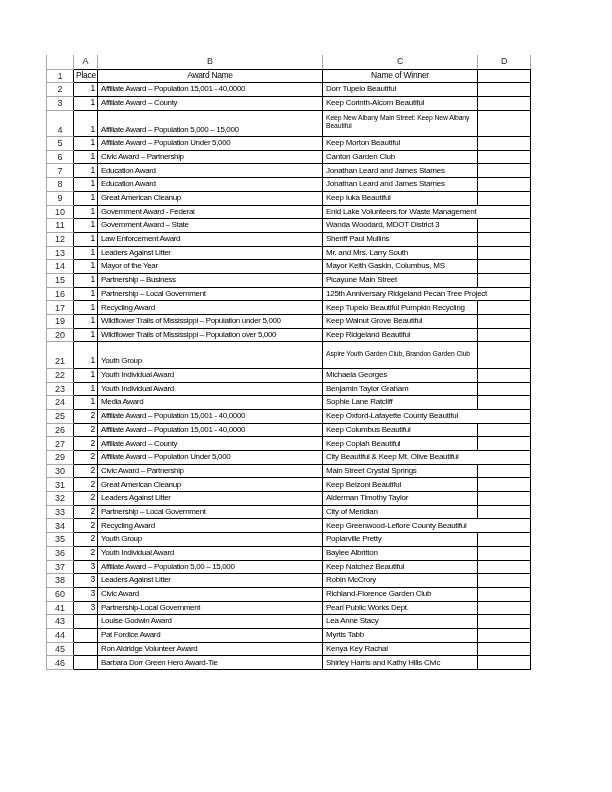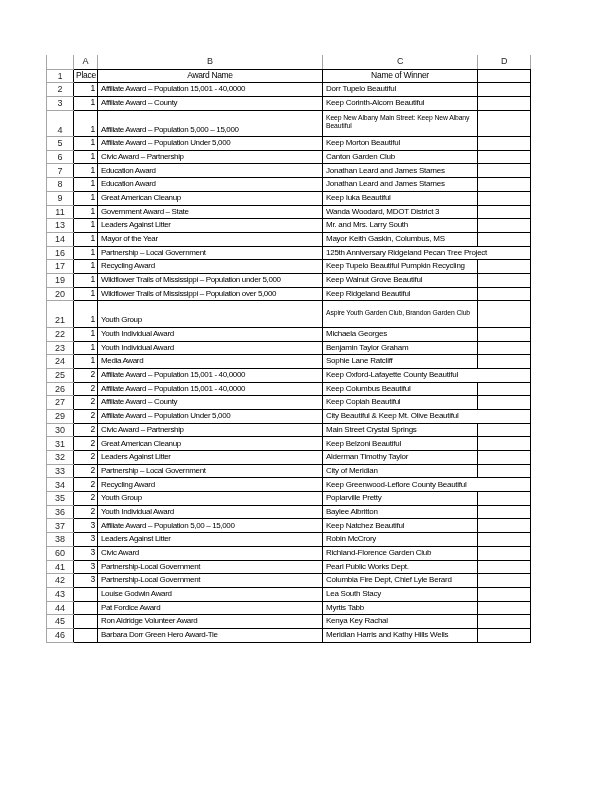--- a/index.html
+++ b/index.html
@@ -145,38 +145,58 @@
           <td class="d"></td>
         </tr>
         <tr>
           <td class="rh">9</td>
           <td class="a">1</td>
           <td class="b">Great American Cleanup</td>
           <td class="c">Keep Iuka Beautiful</td>
           <td class="d"></td>
         </tr>
         <tr>
+          <td class="rh">10</td>
+          <td class="a">1</td>
+          <td class="b">Government Award - Federal</td>
+          <td class="c span" colspan="2">Enid Lake Volunteers for Waste Management</td>
+        </tr>
+        <tr>
           <td class="rh">11</td>
           <td class="a">1</td>
           <td class="b">Government Award – State</td>
           <td class="c">Wanda Woodard, MDOT District 3</td>
           <td class="d"></td>
         </tr>
         <tr>
+          <td class="rh">12</td>
+          <td class="a">1</td>
+          <td class="b">Law Enforcement Award</td>
+          <td class="c">Sheriff Paul Mullins</td>
+          <td class="d"></td>
+        </tr>
+        <tr>
           <td class="rh">13</td>
           <td class="a">1</td>
           <td class="b">Leaders Against Litter</td>
           <td class="c">Mr. and Mrs. Larry South</td>
           <td class="d"></td>
         </tr>
         <tr>
           <td class="rh">14</td>
           <td class="a">1</td>
           <td class="b">Mayor of the Year</td>
           <td class="c">Mayor Keith Gaskin, Columbus, MS</td>
+          <td class="d"></td>
+        </tr>
+        <tr>
+          <td class="rh">15</td>
+          <td class="a">1</td>
+          <td class="b">Partnership – Business</td>
+          <td class="c">Picayune Main Street</td>
           <td class="d"></td>
         </tr>
         <tr>
           <td class="rh">16</td>
           <td class="a">1</td>
           <td class="b">Partnership –  Local Government</td>
           <td class="c span" colspan="2">125th Anniversary Ridgeland Pecan Tree Project</td>
         </tr>
         <tr>
           <td class="rh">17</td>
@@ -323,49 +343,42 @@
           <td class="d"></td>
         </tr>
         <tr>
           <td class="rh">41</td>
           <td class="a">3</td>
           <td class="b">Partnership-Local Government</td>
           <td class="c">Pearl Public Works Dept.</td>
           <td class="d"></td>
         </tr>
         <tr>
-          <td class="rh">42</td>
-          <td class="a">3</td>
-          <td class="b">Partnership-Local Government</td>
-          <td class="c">Columbia Fire Dept, Chief Lyle Berard</td>
-          <td class="d"></td>
-        </tr>
-        <tr>
           <td class="rh">43</td>
           <td class="a"></td>
           <td class="b">Louise Godwin Award</td>
-          <td class="c">Lea South Stacy</td>
+          <td class="c">Lea Anne Stacy</td>
           <td class="d"></td>
         </tr>
         <tr>
           <td class="rh">44</td>
           <td class="a"></td>
           <td class="b">Pat Fordice Award</td>
           <td class="c">Myrtis Tabb</td>
           <td class="d"></td>
         </tr>
         <tr>
           <td class="rh">45</td>
           <td class="a"></td>
           <td class="b">Ron Aldridge Volunteer Award</td>
           <td class="c">Kenya Key Rachal</td>
           <td class="d"></td>
         </tr>
         <tr>
           <td class="rh">46</td>
           <td class="a"></td>
           <td class="b">Barbara Dorr Green Hero Award-Tie</td>
-          <td class="c">Meridian Harris and Kathy Hills Wells</td>
+          <td class="c">Shirley Harris and Kathy Hills Civic</td>
           <td class="d"></td>
         </tr>
       </tbody>
   </table>
 </div>
 
 </body></html>

